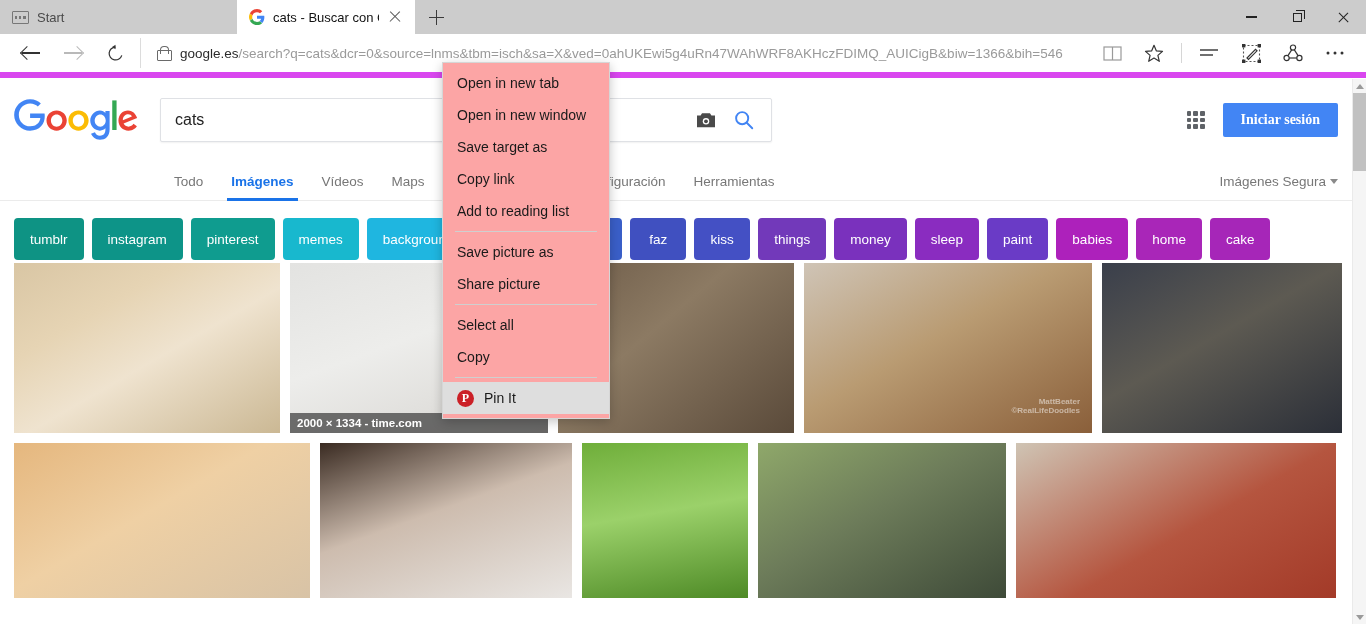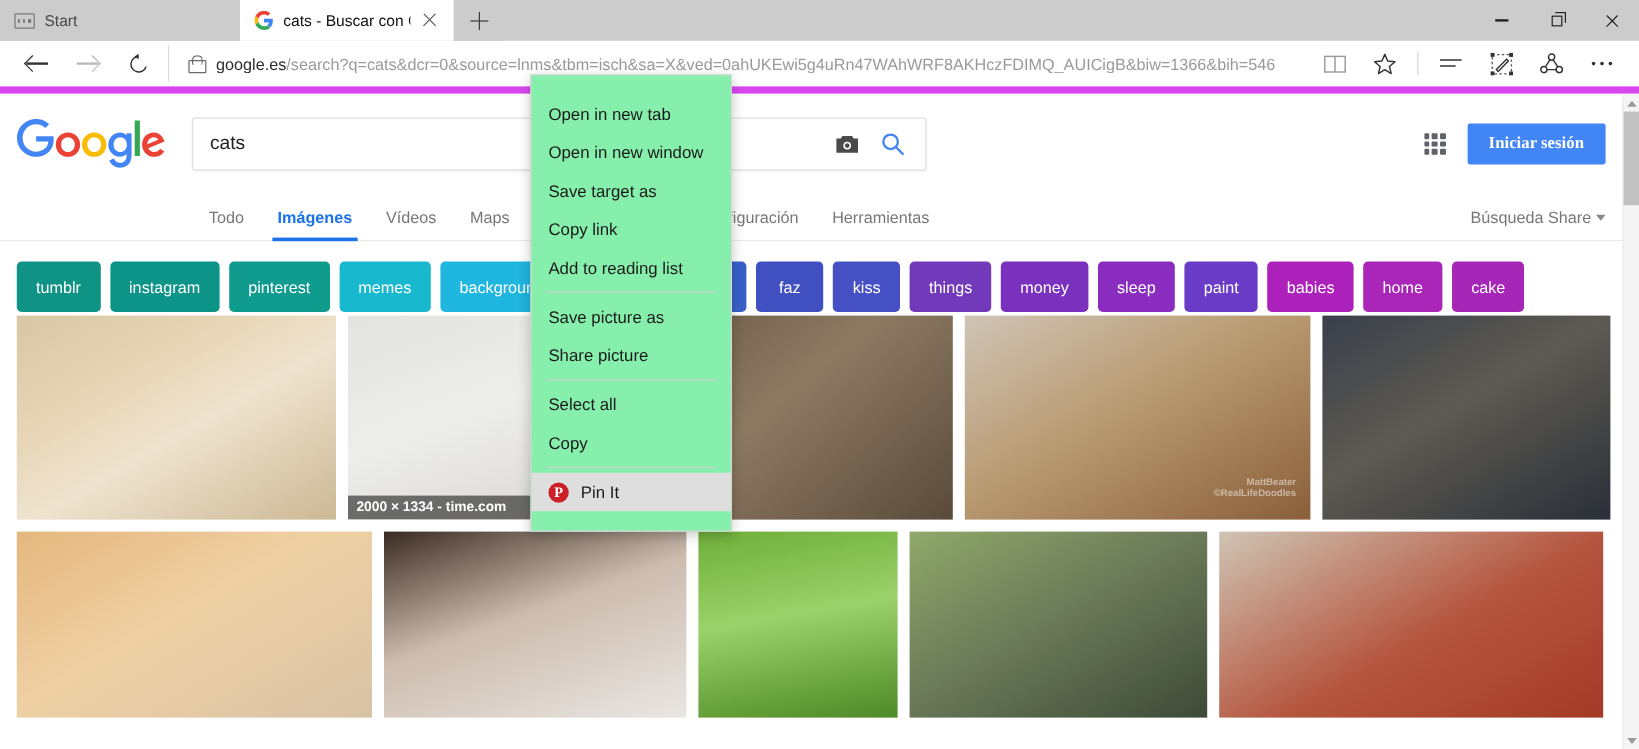--- a/index.html
+++ b/index.html
@@ -15,21 +15,21 @@
 
   .tabstrip {
     height: 34px; background: #cccccc;
     display: flex; align-items: flex-end; position: relative;
   }
   .tab {
     height: 34px; display: flex; align-items: center; gap: 8px;
     padding: 0 12px; font-size: 13px; color: #4a4a4a;
     min-width: 0; position: relative;
   }
-  .tab.inactive { width: 200px; background: #cccccc; }
+  .tab.inactive { width: 237px; background: #cccccc; }
   .tab.active { width: 178px; background: #ffffff; color: #111; }
   .tab-title { white-space: nowrap; overflow: hidden; text-overflow: clip; flex: 1; }
   .tab-close { width: 16px; height: 16px; position: relative; flex: none; opacity: .85; }
   .tab-close::before, .tab-close::after {
     content: ""; position: absolute; left: 1px; top: 7px; width: 14px; height: 1.4px; background: #3a3a3a;
   }
   .tab-close::before { transform: rotate(45deg); }
   .tab-close::after  { transform: rotate(-45deg); }
 
   .start-icon { width: 17px; height: 13px; border: 1.4px solid #777; flex: none; position: relative; border-radius: 1px; }
@@ -175,22 +175,22 @@
     display: flex; align-items: center; padding-left: 7px;
   }
   .wm {
     position: absolute; right: 12px; bottom: 18px; font-size: 8px; font-weight: bold;
     color: rgba(255,255,255,.5); line-height: 1.05; text-align: right;
   }
 
   
   .ctxmenu {
     position: absolute; left: 442px; top: 62px; width: 168px;
-    background: #86efac; border: 1px solid #d6d6d6;
-    box-shadow: 0 3px 10px rgba(0,0,0,.22); z-index: 50; padding: 16px 0;
+    background: #fca5a5; border: 1px solid #d6d6d6;
+    box-shadow: 0 3px 10px rgba(0,0,0,.22); z-index: 50; padding: 4px 0;
   }
   .ctxitem {
     height: 32px; display: flex; align-items: center; padding: 0 0 0 14px;
     font-size: 14px; color: #1a1a1a; white-space: nowrap;
   }
   .ctxitem.hl { background: #dedede; }
   .ctxsep { height: 1px; background: #cfcfcf; margin: 4px 12px; }
   .pin-icon {
     width: 17px; height: 17px; border-radius: 50%; background: #cb2027; color: #fff;
     font-size: 12px; font-weight: bold; display: flex; align-items: center; justify-content: center;
@@ -360,21 +360,21 @@
 
     <div class="gnav">
       <div class="gnav-item">Todo</div>
       <div class="gnav-item sel">Imágenes</div>
       <div class="gnav-item">Vídeos</div>
       <div class="gnav-item">Maps</div>
       <div class="gnav-item">Noticias</div>
       <div class="gnav-item">Más</div>
       <div class="gnav-item">Configuración</div>
       <div class="gnav-item">Herramientas</div>
-      <div class="safesearch"><span>Búsqueda Share</span><span class="caret-dn"></span></div>
+      <div class="safesearch"><span>Imágenes Segura</span><span class="caret-dn"></span></div>
     </div>
 
     <div class="chips">
       <div class="chip" style="background: rgb(14, 147, 132);">tumblr</div>
       <div class="chip" style="background: rgb(13, 148, 136);">instagram</div>
       <div class="chip" style="background: rgb(15, 156, 143);">pinterest</div>
       <div class="chip" style="background: rgb(24, 184, 206);">memes</div>
       <div class="chip" style="background: rgb(31, 182, 224);">background</div>
       <div class="chip" style="background: rgb(47, 143, 216);">cute</div>
       <div class="chip" style="background: rgb(58, 95, 200);">dancing</div>

